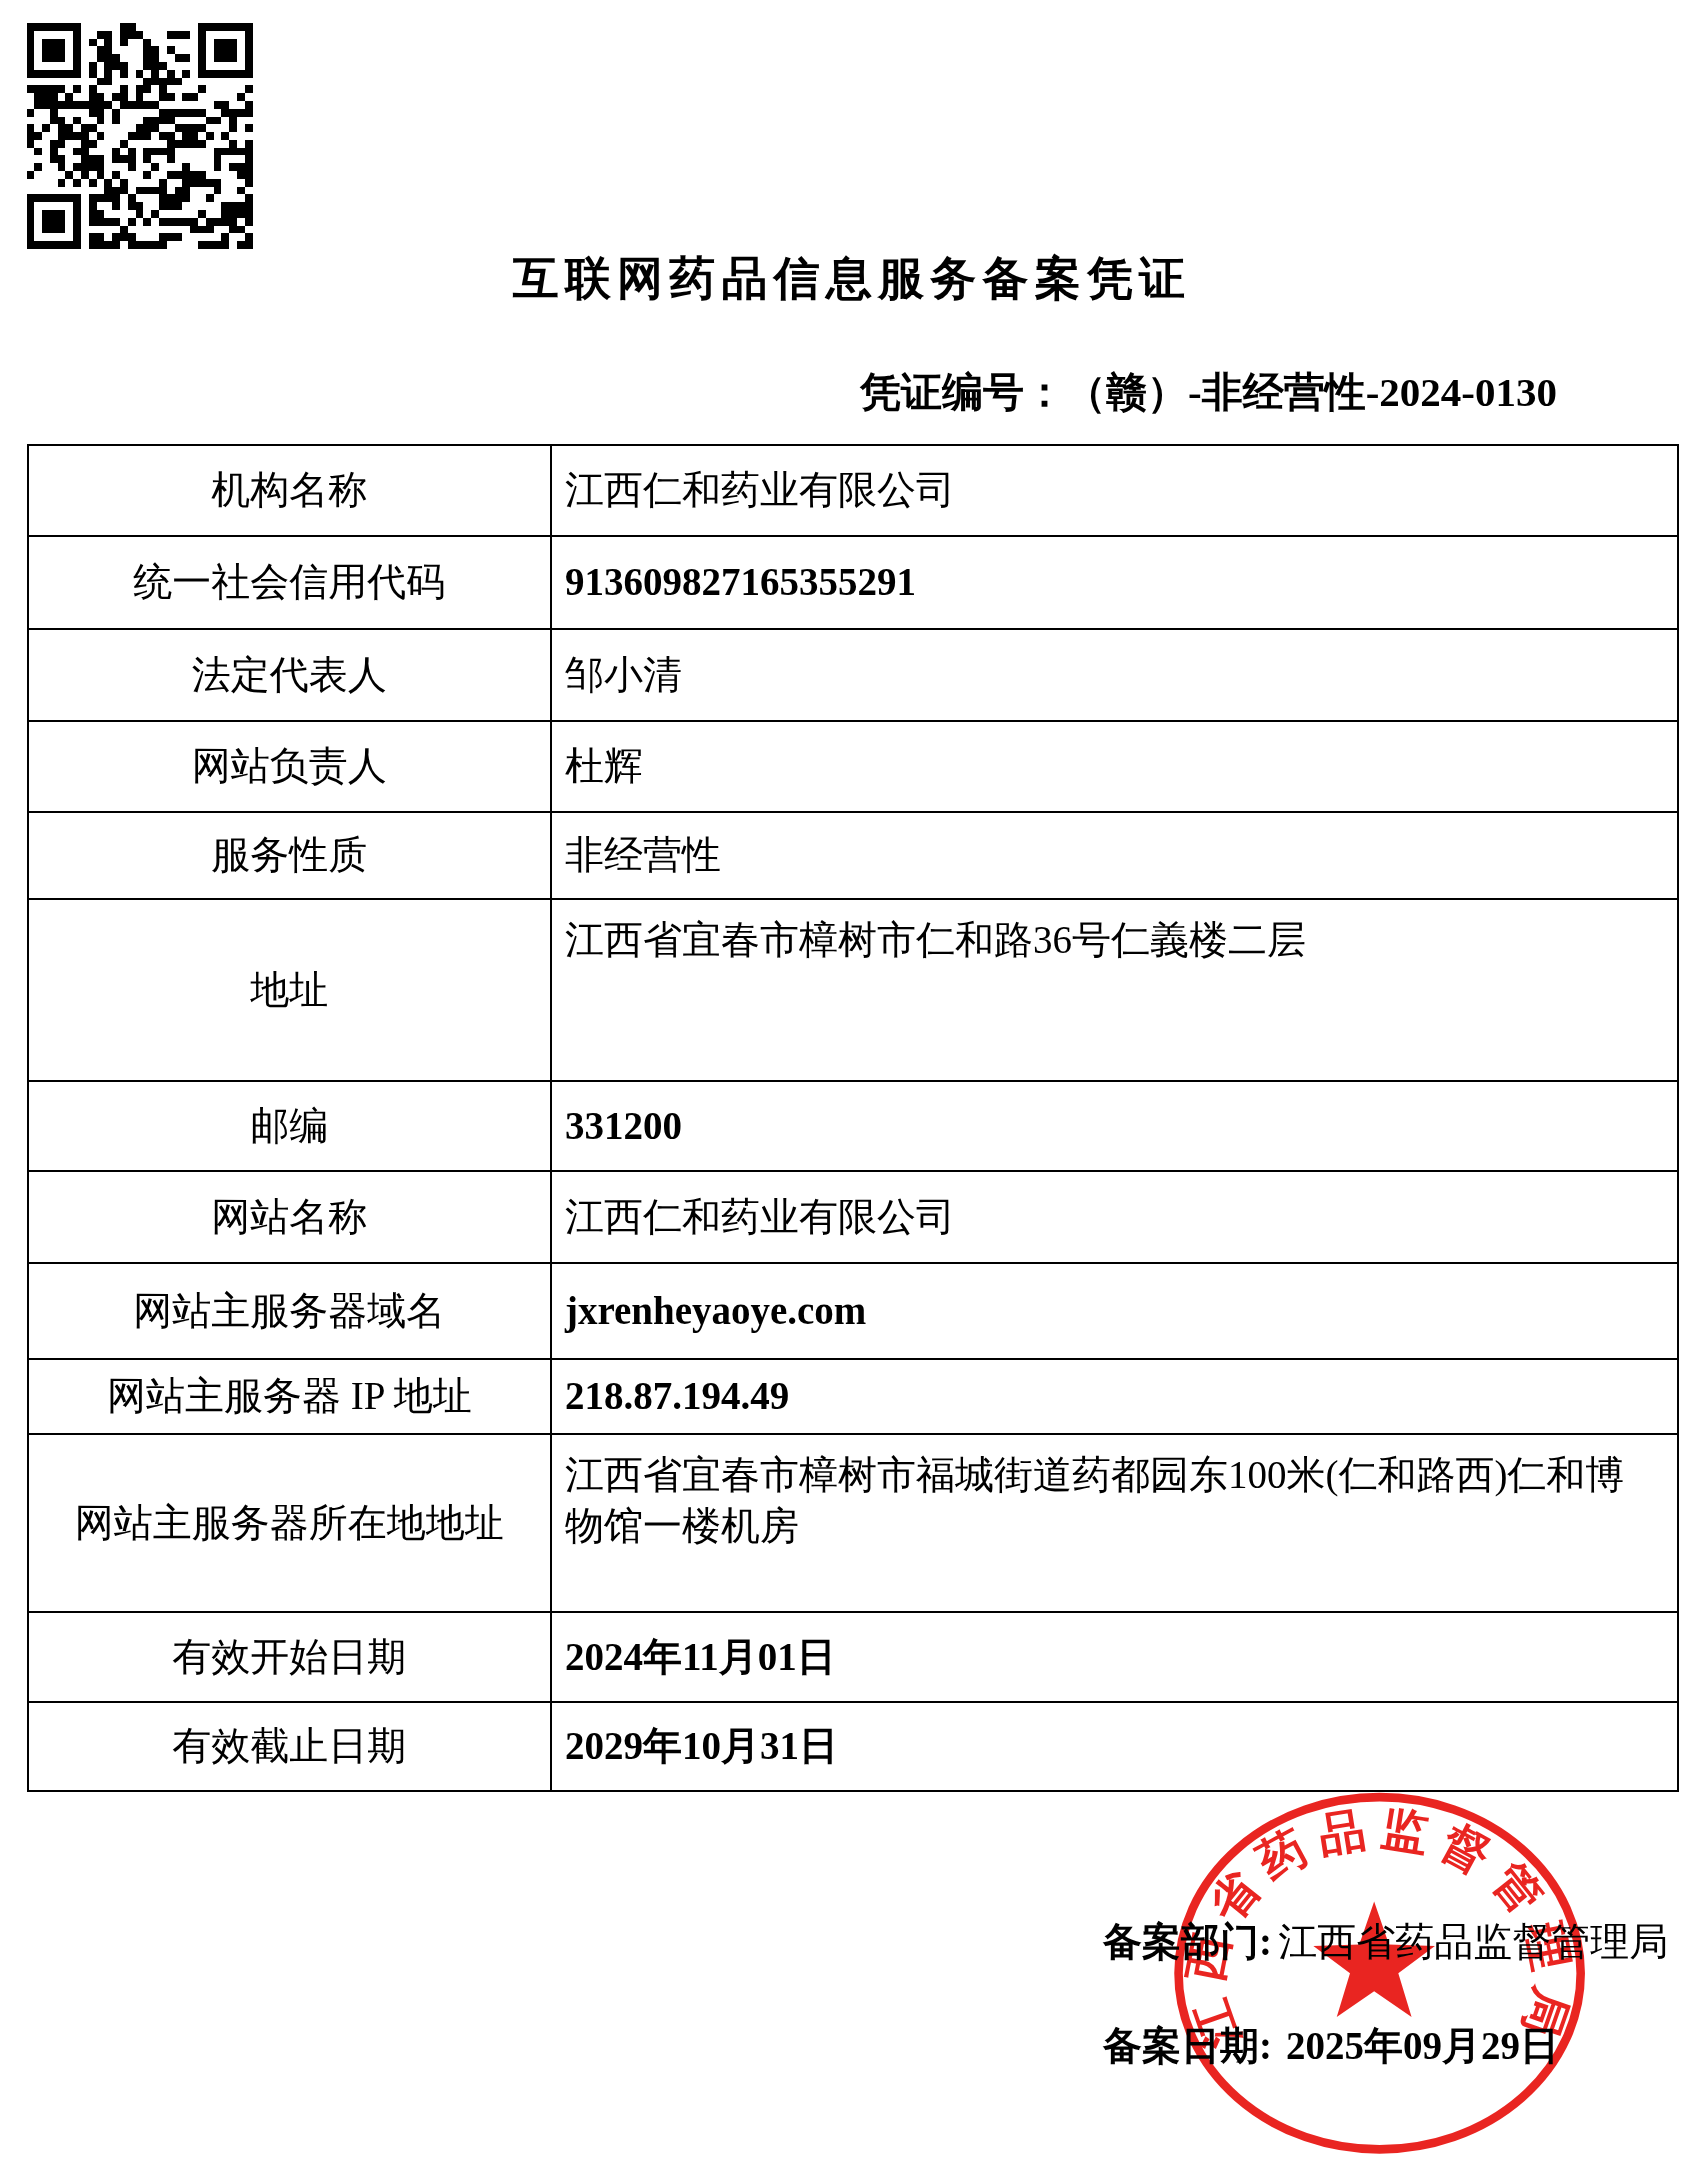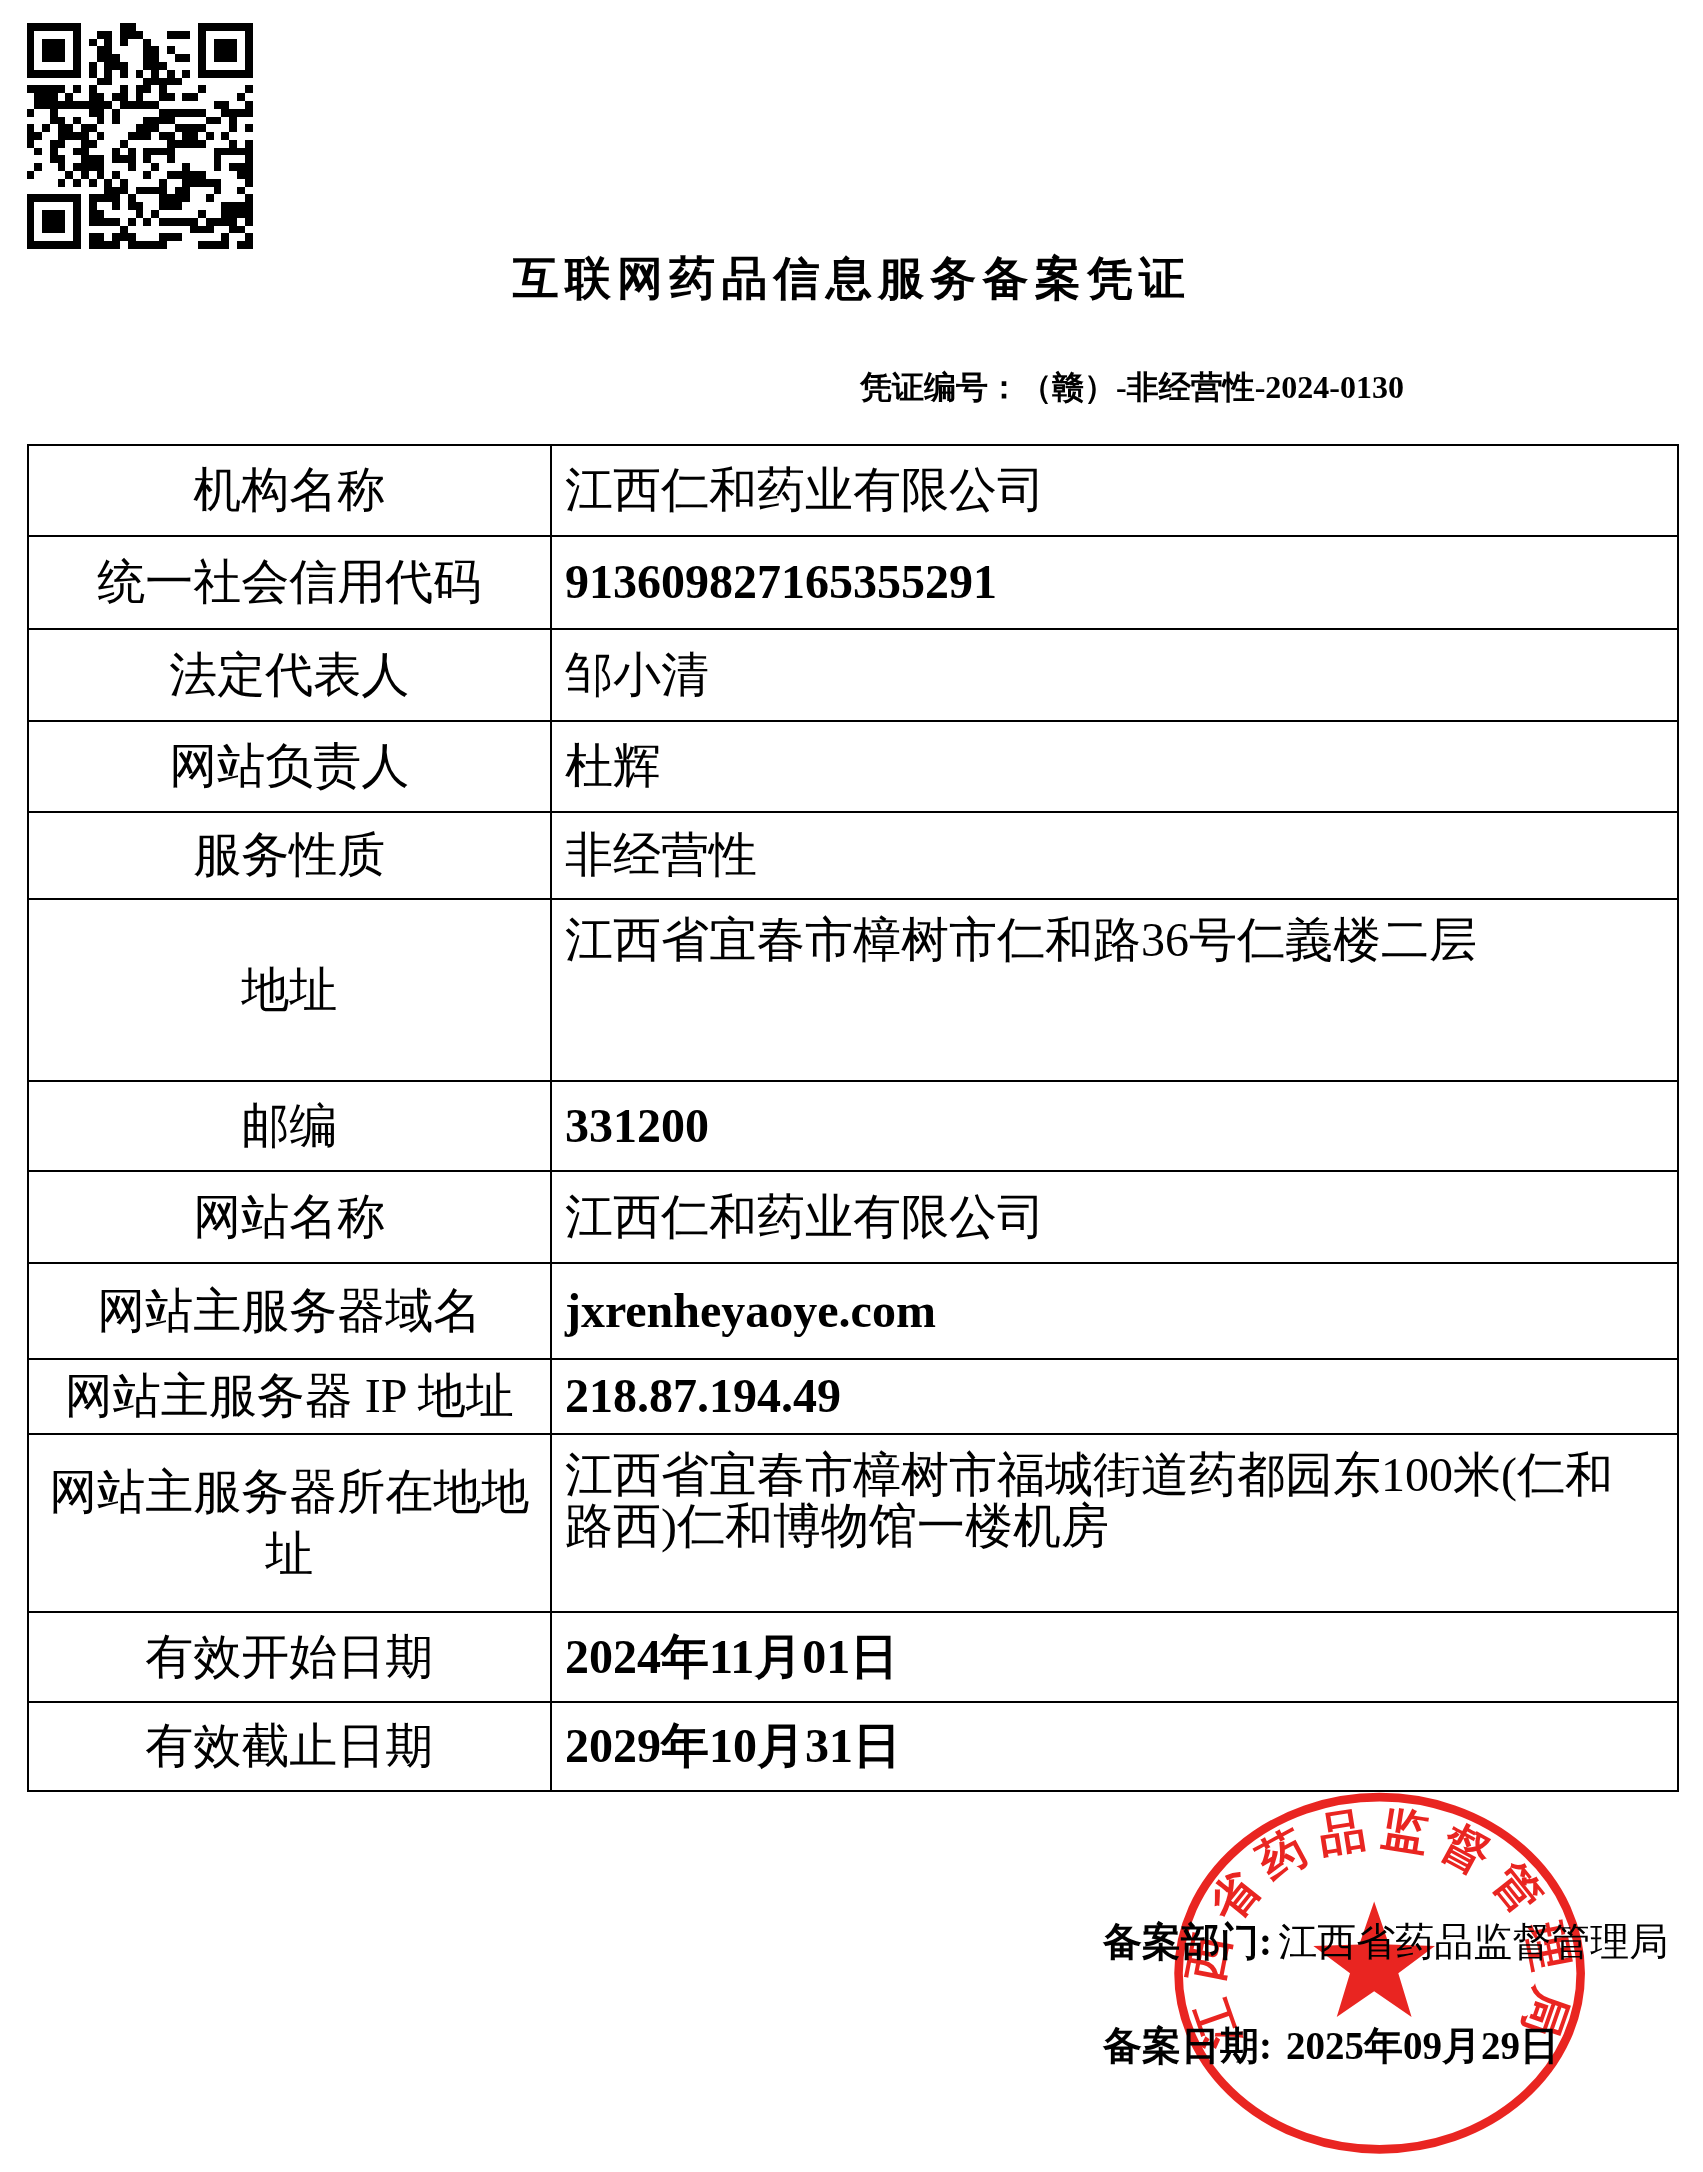--- a/index.html
+++ b/index.html
@@ -17,31 +17,31 @@
   
   .title{
     position:absolute;left:0;top:254px;width:1704px;margin:0;
     text-align:center;font-size:46px;font-weight:bold;letter-spacing:6.2px;
     line-height:1.1;
   }
 
   
   .certno{
     position:absolute;left:860px;top:369px;
-    font-size:32px;font-weight:bold;white-space:nowrap;line-height:1.15;
+    font-size:41px;font-weight:bold;white-space:nowrap;line-height:1.15;
   }
 
   
   table.info{
     position:absolute;left:27px;top:444px;width:1652px;
     border-collapse:collapse;table-layout:fixed;
   }
   table.info td{
     border:2.3px solid #000000;
-    font-size:48px;line-height:1.3;
+    font-size:39px;line-height:1.3;
     vertical-align:middle;overflow:hidden;
   }
   td.lbl{width:505px;text-align:center;padding:0 7.8px;}
   td.val{padding-left:13.3px;padding-right:31px;border-radius:13px;}
   td.val.b{font-weight:bold;}
   tr.r1 {height:91px;} tr.r2 {height:93px;} tr.r3 {height:92px;}
   tr.r4 {height:91px;padding-left:39px;} tr.r5 {height:87px;} tr.r6 {height:182px;}
   tr.r7 {height:90px;} tr.r8 {height:92px;} tr.r9 {height:96px;}
   tr.r10{height:75px;}  tr.r11{height:178px;} tr.r12{height:90px;margin-left:48px;}
   tr.r13{height:89px;}

